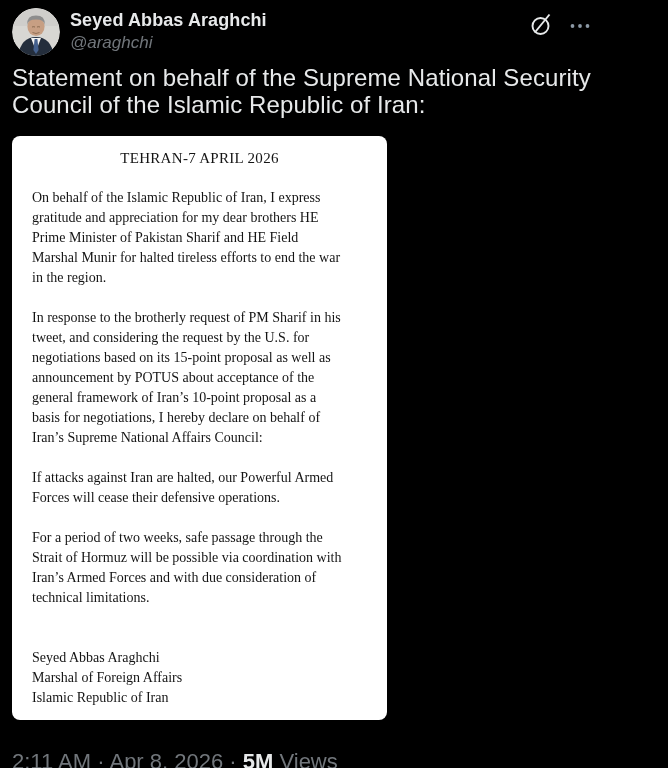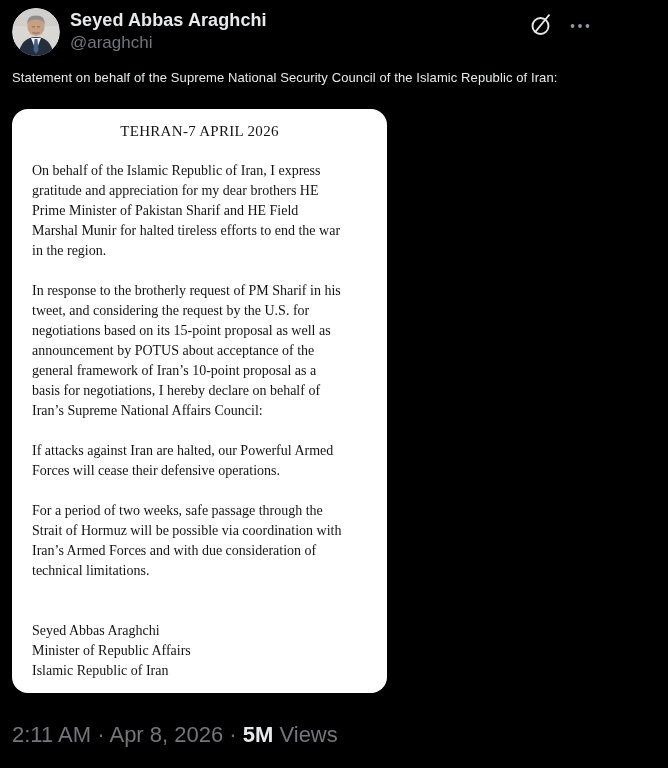--- a/index.html
+++ b/index.html
@@ -43,20 +43,21 @@
     color: #e7e9ea;
     font-size: 18px;
     font-weight: 700;
     line-height: 24px;
     letter-spacing: 0.1px;
   }
   .handle {
     color: #71767b;
     font-size: 17px;
     line-height: 22px;
+    font-style: italic;
   }
   .header-actions {
     margin-left: auto;
     display: flex;
     align-items: flex-start;
     gap: 16px;
     padding-top: 6px;
   }
   .icon-btn {
     background: none;
@@ -65,30 +66,30 @@
     cursor: pointer;
     display: flex;
     align-items: center;
     justify-content: center;
   }
   
   .tweet-text {
     margin-top: 8px;
     width: 644px;
     color: #e7e9ea;
-    font-size: 13px;
+    font-size: 24px;
     line-height: 27px;
     letter-spacing: 0.1px;
   }
   
   .statement-card {
     margin-top: 18px;
     width: 335px;
     background: #ffffff;
-    border-radius: 16px;
+    border-radius: 8px;
     padding: 12px 20px;
     font-family: "Liberation Serif", serif;
     color: #141414;
     cursor: pointer;
   }
   .dateline {
     text-align: center;
     font-size: 15px;
     line-height: 20px;
     margin-bottom: 20px;
@@ -192,21 +193,21 @@
           <div>Forces will cease their defensive operations.</div>
         </div>
       <div class="para">
           <div>For a period of two weeks, safe passage through the</div>
           <div>Strait of Hormuz will be possible via coordination with</div>
           <div>Iran’s Armed Forces and with due consideration of</div>
           <div>technical limitations.</div>
         </div>
       <div class="signature">
           <div>Seyed Abbas Araghchi</div>
-          <div>Minister of Republic Affairs</div>
+          <div>Marshal of Foreign Affairs</div>
           <div>Islamic Republic of Iran</div>
         </div>
     </div>
 
     <div class="tweet-footer">
       <span>2:11 AM</span>
       <span>·</span>
       <span>Apr 8, 2026</span>
       <span>·</span>
       <span class="views-count">5M</span>

